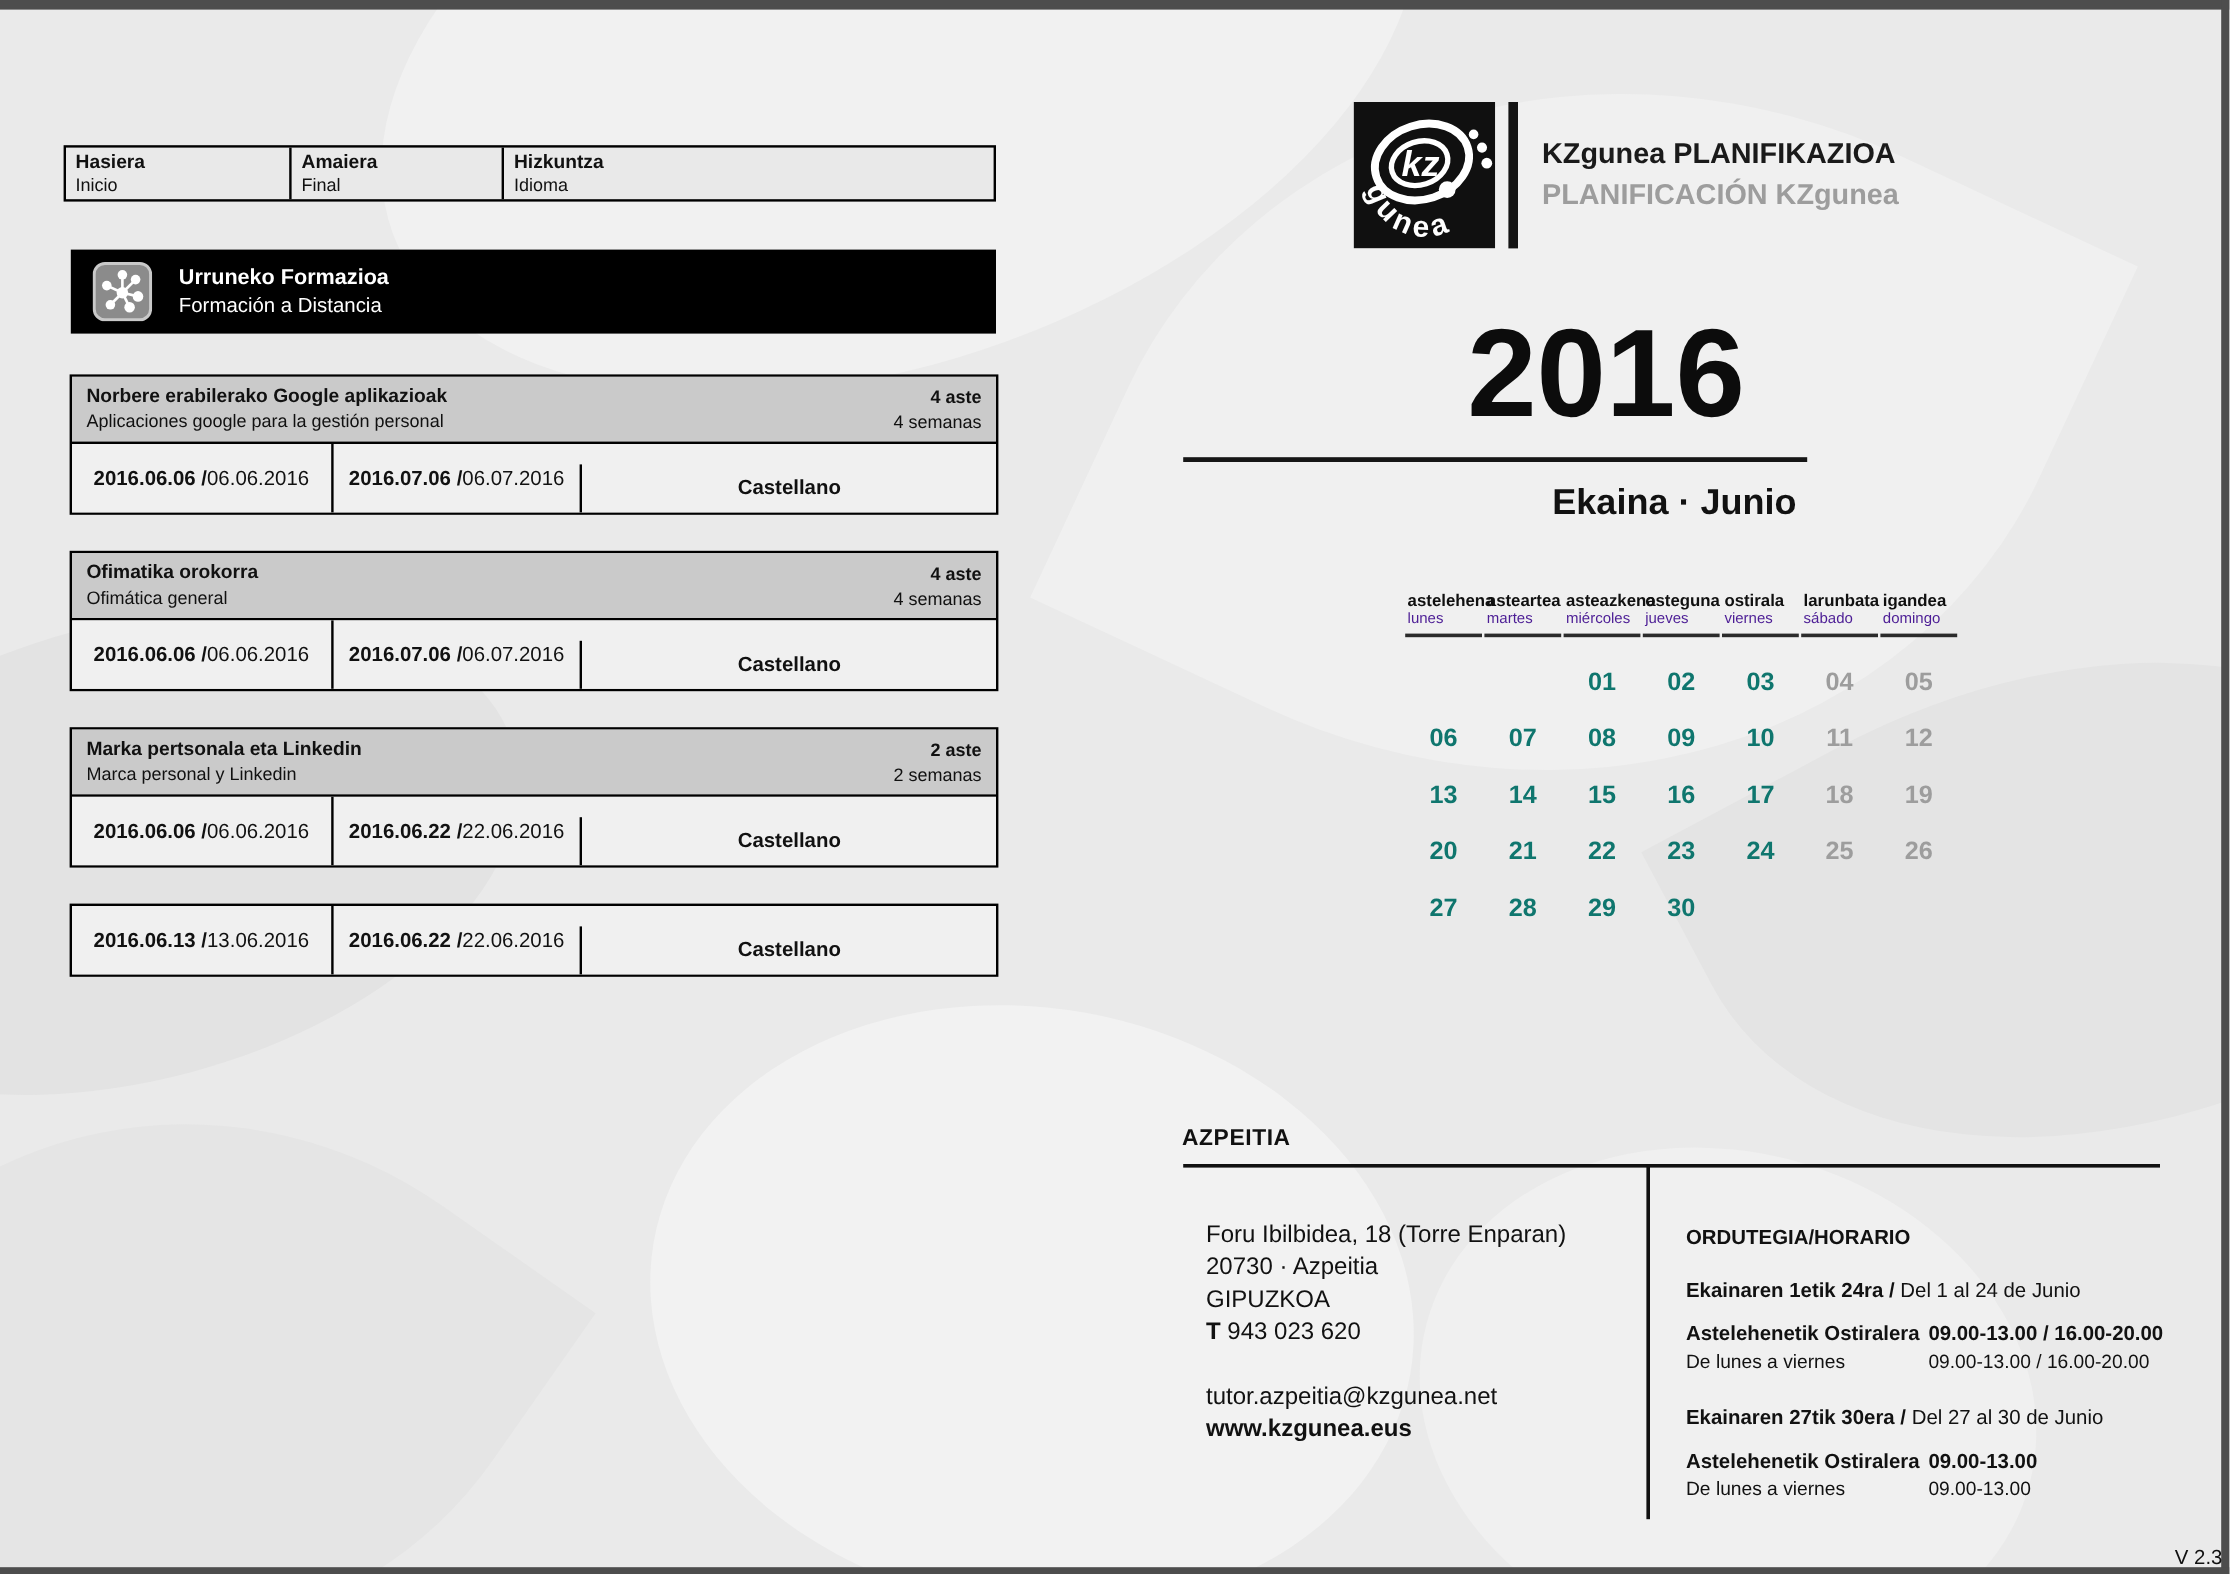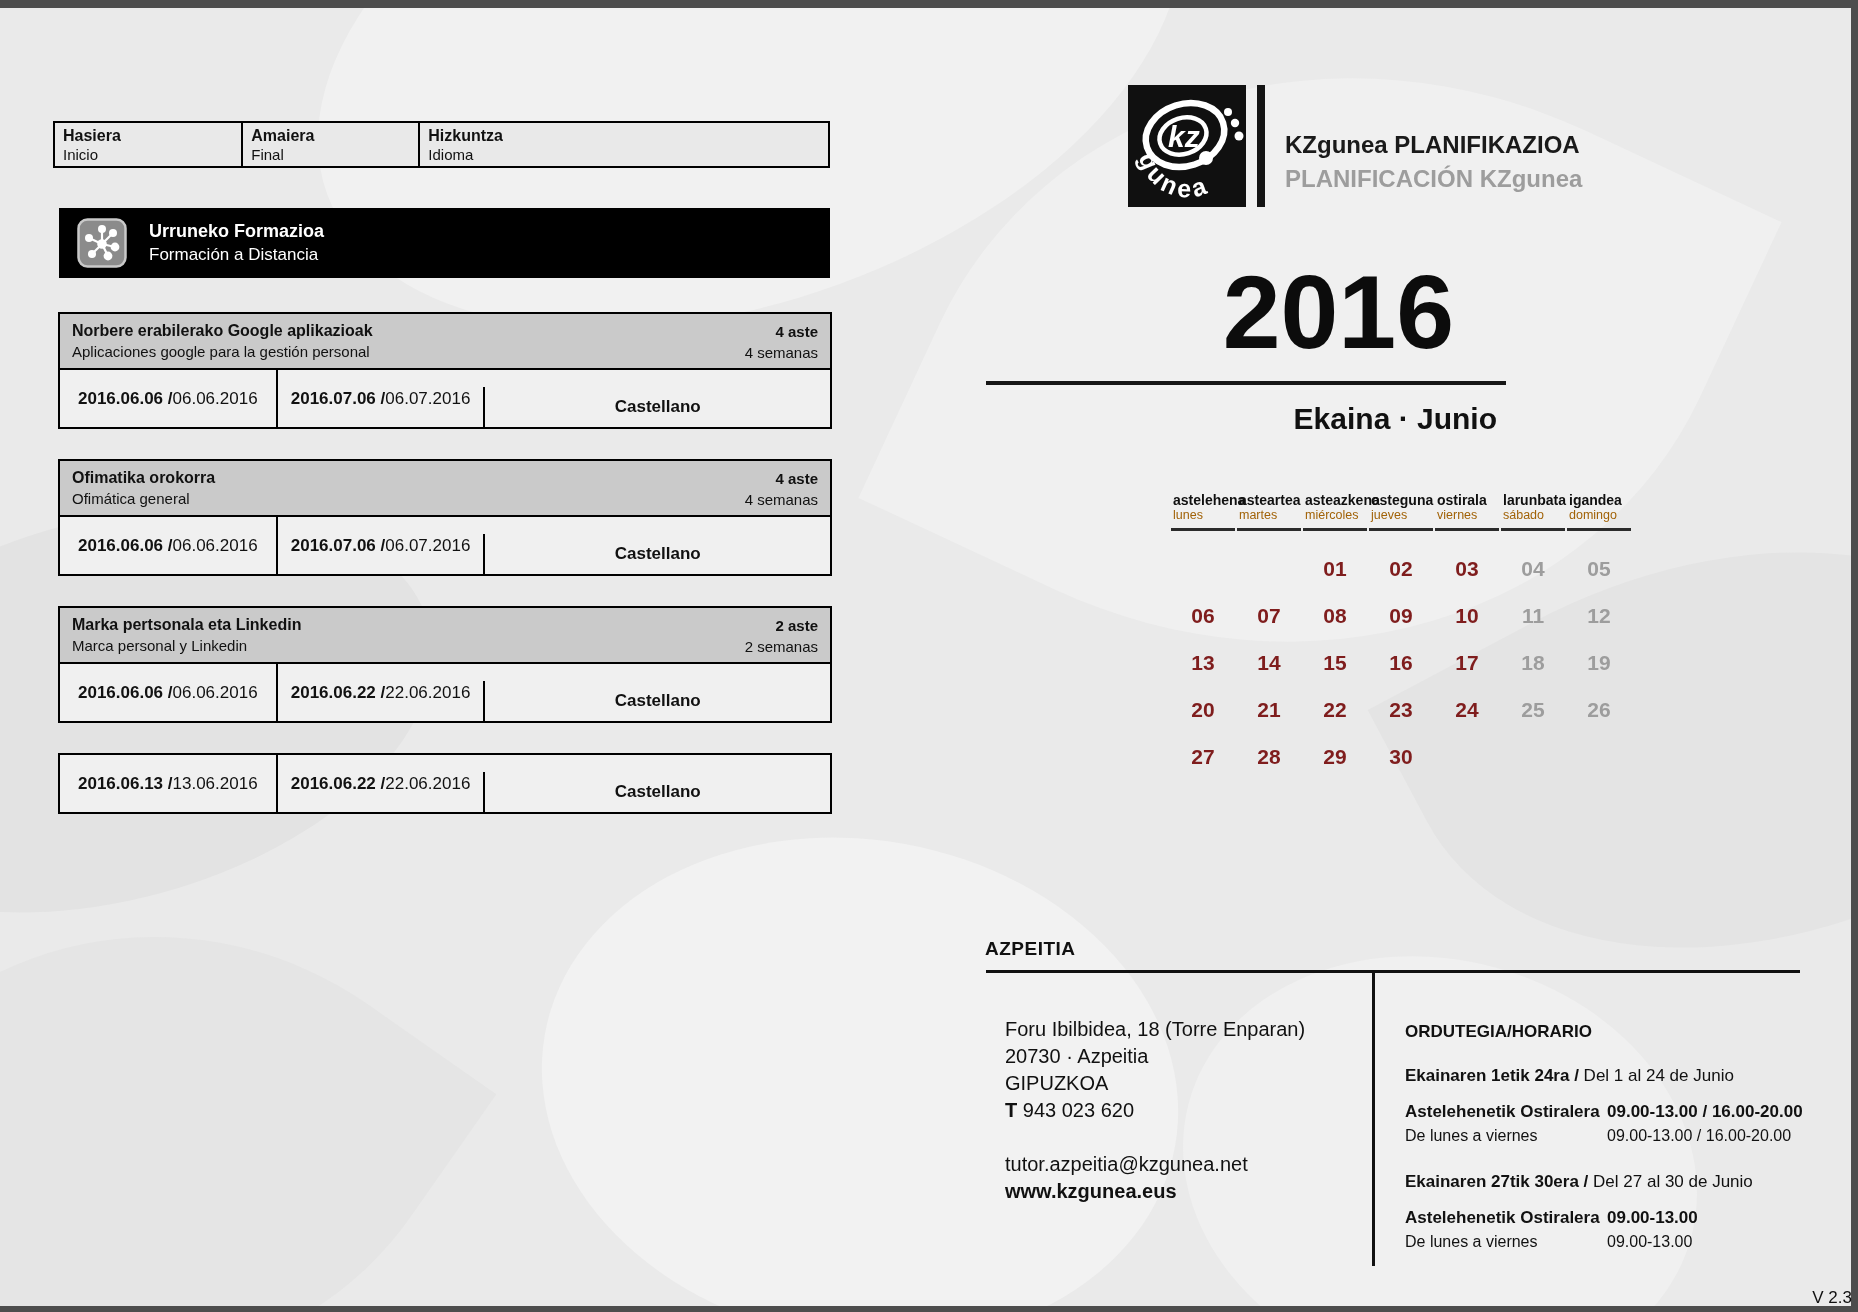--- a/index.html
+++ b/index.html
@@ -45,36 +45,36 @@
   .c-row{display:flex;height:57px;background:#f0f0f0;text-align:center;}
   .c-cell{display:flex;align-items:center;justify-content:center;font-size:17px;box-sizing:border-box;}
   .c-cell + .c-cell{border-left:2px solid #000;}
   .c-cell:nth-child(1){width:28%;}
   .c-cell:nth-child(2){width:27%;}
   .c-cell:nth-child(3){width:45%;margin-top:17px;}
   .c-lang{font-weight:bold;}
   
   #logo{left:1128px;top:85px;z-index:2;}
   #logo-bar{left:1257px;top:85px;width:8px;height:122px;background:#141414;z-index:2;}
-  #brand-titles{left:1285px;top:114px;z-index:2;margin-top:16px;}
+  #brand-titles{left:1285px;top:114px;z-index:2;}
   .brand-eu{font-size:24px;font-weight:bold;color:#1a1a1a;line-height:30px;}
   .brand-es{font-size:24px;font-weight:bold;color:#9d9d9d;line-height:30px;margin-top:4px;}
   
   #year{left:954px;top:262px;width:500px;text-align:right;font-size:104px;
     font-weight:bold;line-height:100px;color:#0c0c0c;z-index:2;}
   #year-line{left:986px;top:381px;width:520px;height:4px;background:#161616;z-index:2;}
   #month{left:990px;top:402px;width:507px;text-align:right;font-size:30px;font-weight:bold;z-index:2;}
   
   #cal-head{left:1171px;top:492px;display:grid;grid-template-columns:repeat(7,64px);column-gap:2px;z-index:2;}
   .wd{border-bottom:3px solid #2b2b2b;padding:0 0 6px 2px;height:30px;}
   .wd-eu{font-size:14px;font-weight:bold;line-height:16px;color:#101010;}
-  .wd-es{font-size:12.5px;color:#a16207;line-height:14px;}
+  .wd-es{font-size:12.5px;color:#4c1d95;line-height:14px;}
   #cal-grid{left:1171px;top:545px;display:grid;grid-template-columns:repeat(7,64px);
     column-gap:2px;grid-auto-rows:47px;z-index:2;}
-  .day{display:flex;align-items:center;justify-content:center;font-size:21px;font-weight:bold;color:#7f1d1d;}
+  .day{display:flex;align-items:center;justify-content:center;font-size:21px;font-weight:bold;color:#0f766e;}
   .day.weekend{color:#9d9d9d;}
   
   #loc-name{left:985px;top:938px;font-size:19px;font-weight:bold;letter-spacing:.5px;z-index:2;}
   #loc-rule{left:986px;top:970px;width:814px;height:3px;background:#111;z-index:2;}
   #loc-divider{left:1372px;top:970px;width:3px;height:296px;background:#111;z-index:2;}
   #address{left:1005px;top:1016px;font-size:20px;line-height:27px;z-index:2;}
   .addr-gap{height:27px;}
   
   #schedule{left:1405px;top:1022px;width:445px;z-index:2;}
   .sched-title{font-size:17px;font-weight:bold;}

